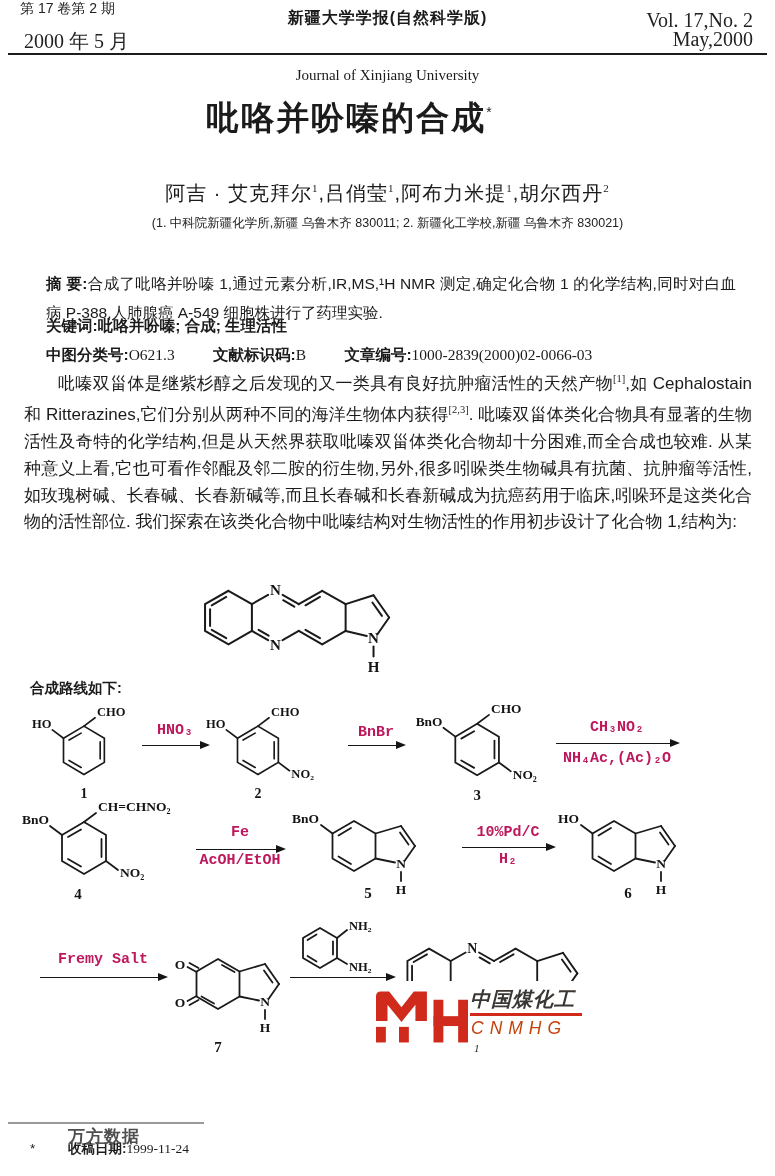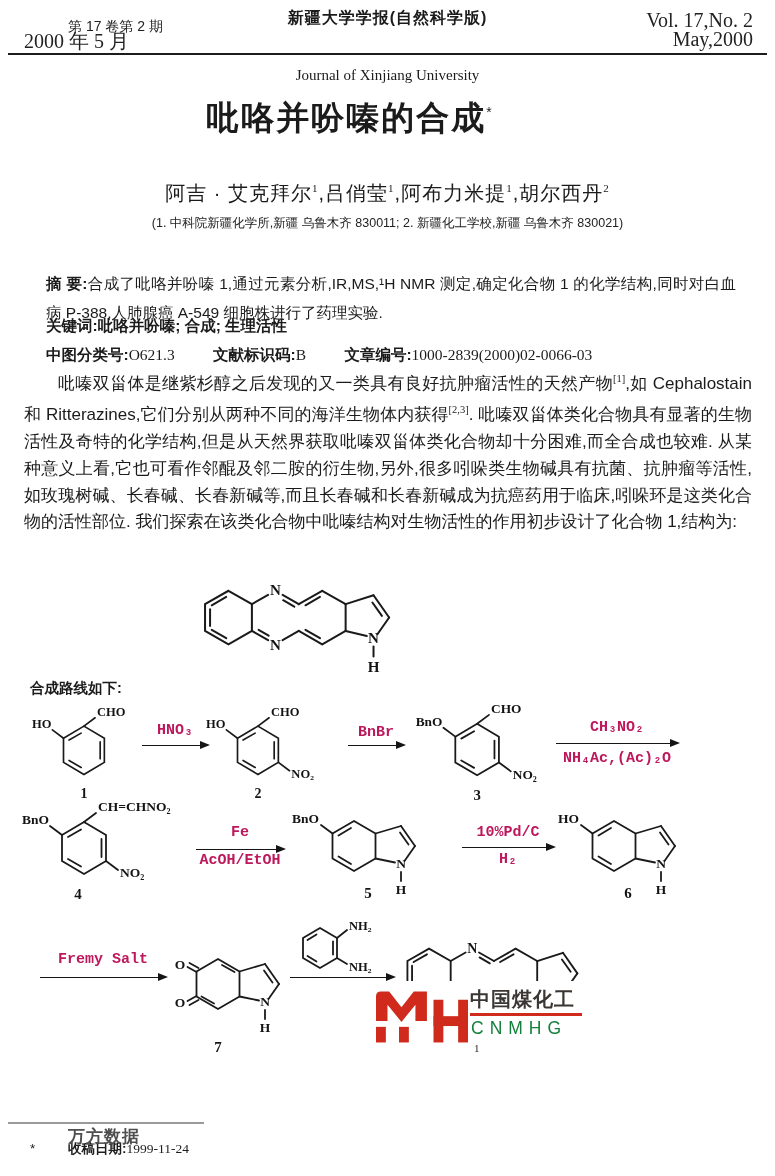--- a/index.html
+++ b/index.html
@@ -34,33 +34,33 @@
   .rg{position:absolute;font-family:Liberation Mono, monospace;font-size:15px;font-weight:600;
       color:#be185d;text-align:center;white-space:nowrap;}
   svg.chem{position:absolute;overflow:visible;}
   svg.chem path, svg.chem line{stroke:#1a1a1a;stroke-width:1.8;fill:none;stroke-linecap:round;}
   svg.chem text{fill:#141414;font-family:"Liberation Serif",serif;font-size:13.5px;font-weight:600;}
   svg.chem text.num{font-size:15px;font-weight:600;}
   
   .wmbox{background:#ffffff;}
   .wm-cn{font-size:20px;font-weight:bold;color:#3a3633;letter-spacing:1px;white-space:nowrap;}
   .wm-line{background:#cf2a1c;height:3px;}
-  .wm-en{font-size:17.5px;color:#15803d;letter-spacing:6px;white-space:nowrap;}
+  .wm-en{font-size:17.5px;color:#c2410c;letter-spacing:6px;white-space:nowrap;}
   .wm-rem{font-size:11px;color:#2a2a2a;font-family:"Liberation Serif",serif;}
   .wanfang{font-size:17px;font-weight:bold;color:#4f4f4f;letter-spacing:1px;}
   
   .fnote{font-size:13.5px;color:#1d1d1d;white-space:nowrap;}
   .fnrule{background:#9a9a9a;height:2px;}
 </style>
 </head>
 <body>
 
 <div id="page">
 
-  <div class="abs hdr-cjk" style="left:20px;top:18px;margin-left:48px;">第 17 卷第 2 期</div>
+  <div class="abs hdr-cjk" style="left:20px;top:0;">第 17 卷第 2 期</div>
   <div class="abs hdr-serif" style="left:24px;top:28px;">2000 年 5 月</div>
   <div class="abs jname" style="left:0;top:8px;width:775px;text-align:center;">新疆大学学报(自然科学版)</div>
   <div class="abs jname-en" style="left:0;top:28px;width:775px;text-align:center;margin-top:39px;">Journal of Xinjiang University</div>
   <div class="abs hdr-serif" style="right:22px;top:9px;">Vol. 17,No. 2</div>
   <div class="abs hdr-serif" style="right:22px;top:28px;">May,2000</div>
   <div class="abs rule" style="left:8px;top:53px;width:759px;"></div>
 
   <div class="abs title" style="left:0;top:96px;width:700px;">
     <span>吡咯并吩嗪的合成</span><sup>*</sup>
   </div>
@@ -270,21 +270,21 @@
       <path d="M159,32.5 L167.5,44.5"></path>
     <path d="M174,46 L163.5,61"></path>
       <path d="M154,62.5 L135,58"></path>
     <path d="M160,72 L160,81"></path>
     <text x="72" y="26" text-anchor="middle">N</text>
     <text x="72" y="75" text-anchor="middle">N</text>
     <text x="160" y="69" text-anchor="middle">N</text>
     <text x="160" y="95" text-anchor="middle">H</text>
   </svg>
 
-  <div class="abs wmbox" style="left:368px;top:981px;width:248px;height:74px;">
+  <div class="abs wmbox" style="left:368px;top:981px;width:248px;height:74px;font-style:italic;">
     <svg class="abs" style="left:8px;top:5px;" width="92" height="62" viewBox="0 0 112 62">
       <path fill="#cf2a1c" d="M0,36 L0,6 Q0,0 6,0 L16,0 L31,19 L46,0 L62,0 L62,36 L48,36 L48,16 L31,37 L14,16 L14,36 Z"></path>
       <rect fill="#cf2a1c" x="0" y="43" width="12" height="19"></rect>
       <rect fill="#cf2a1c" x="28" y="43" width="12" height="19"></rect>
       <rect fill="#cf2a1c" x="70" y="10" width="12" height="52"></rect>
       <rect fill="#cf2a1c" x="100" y="10" width="12" height="52"></rect>
       <rect fill="#cf2a1c" x="70" y="30" width="42" height="12"></rect>
     </svg>
     <div class="abs wm-cn" style="left:102px;top:5px;">中国煤化工</div>
     <div class="abs wm-line" style="left:102px;top:32px;width:112px;"></div>

